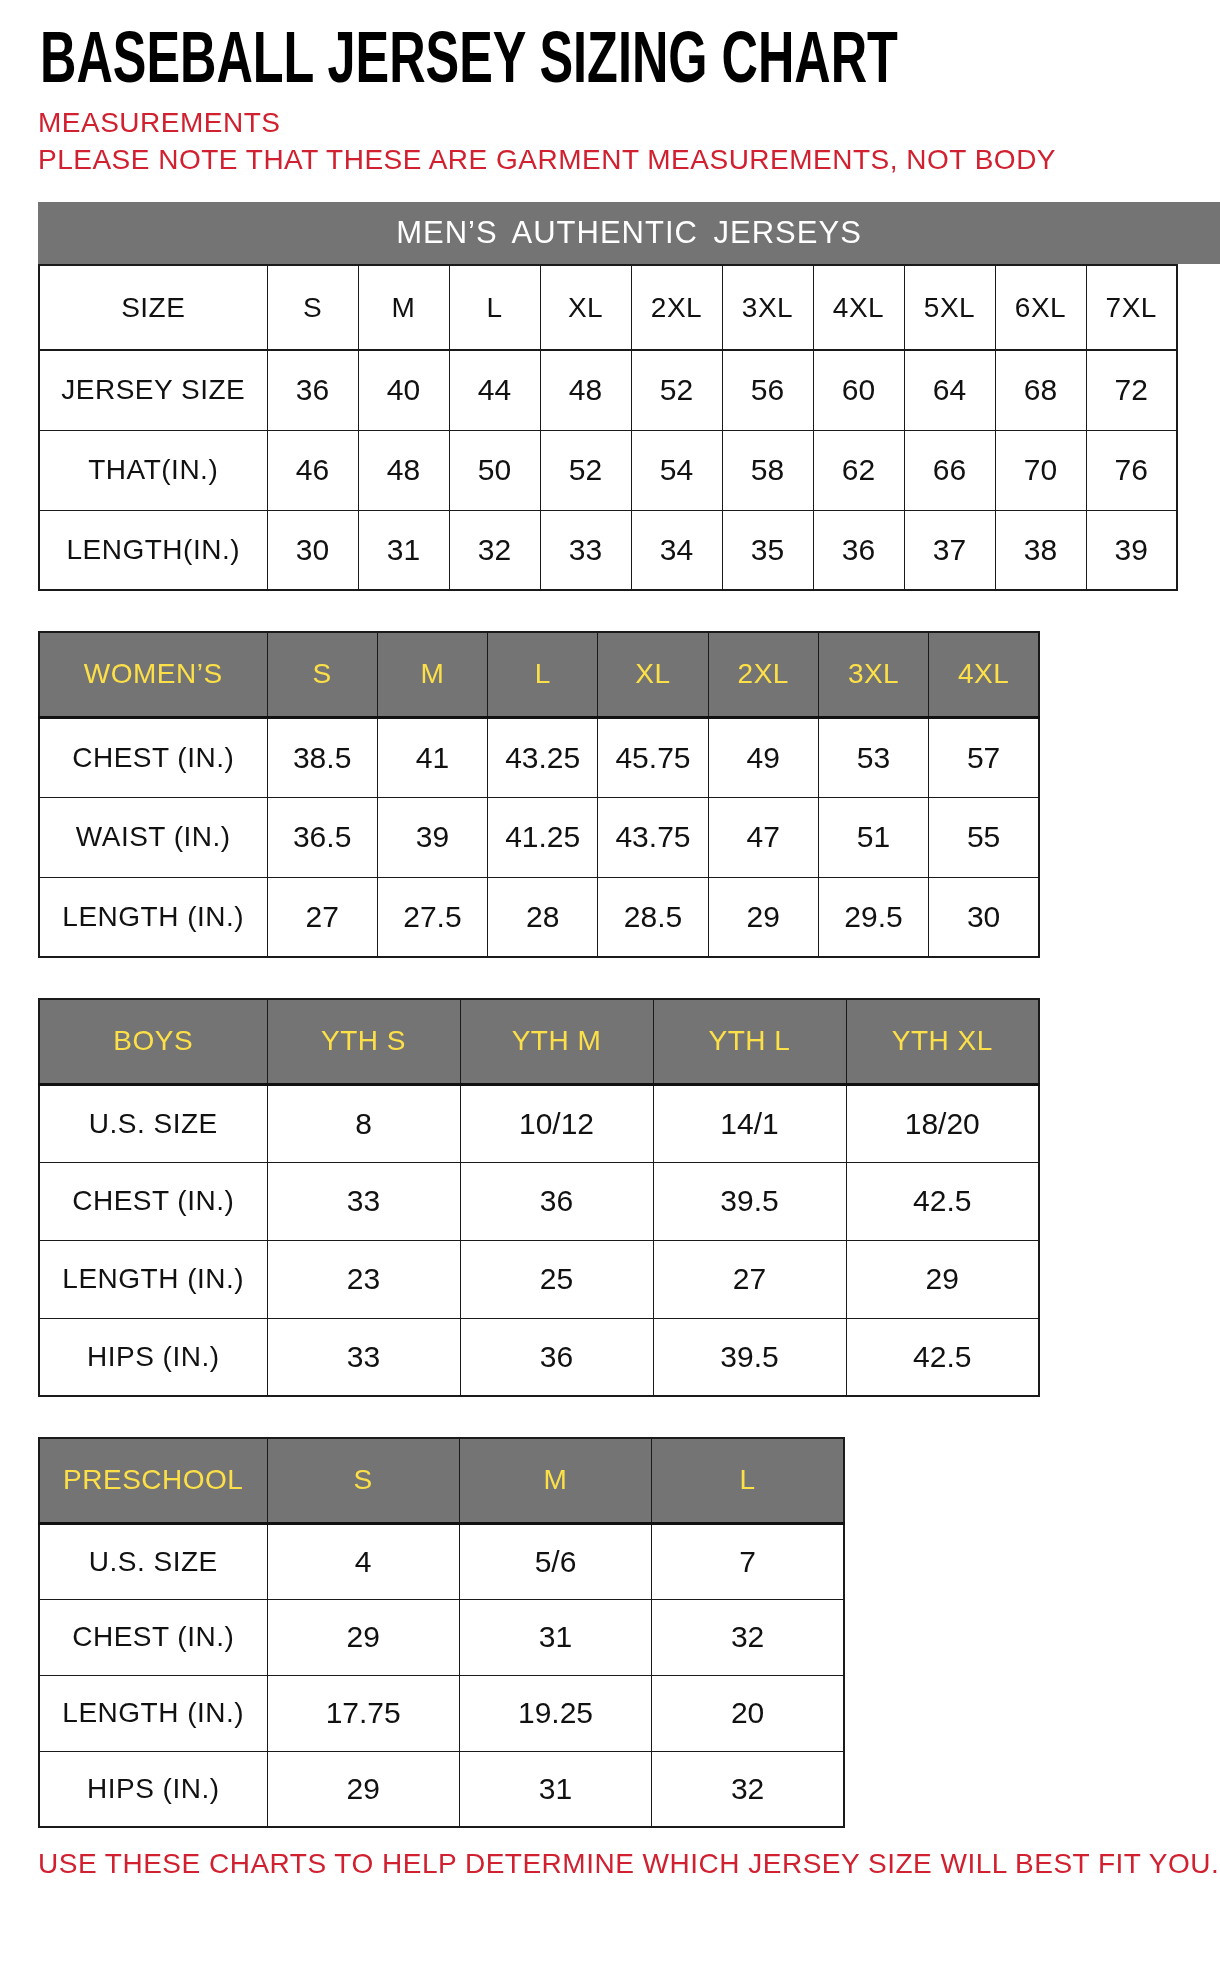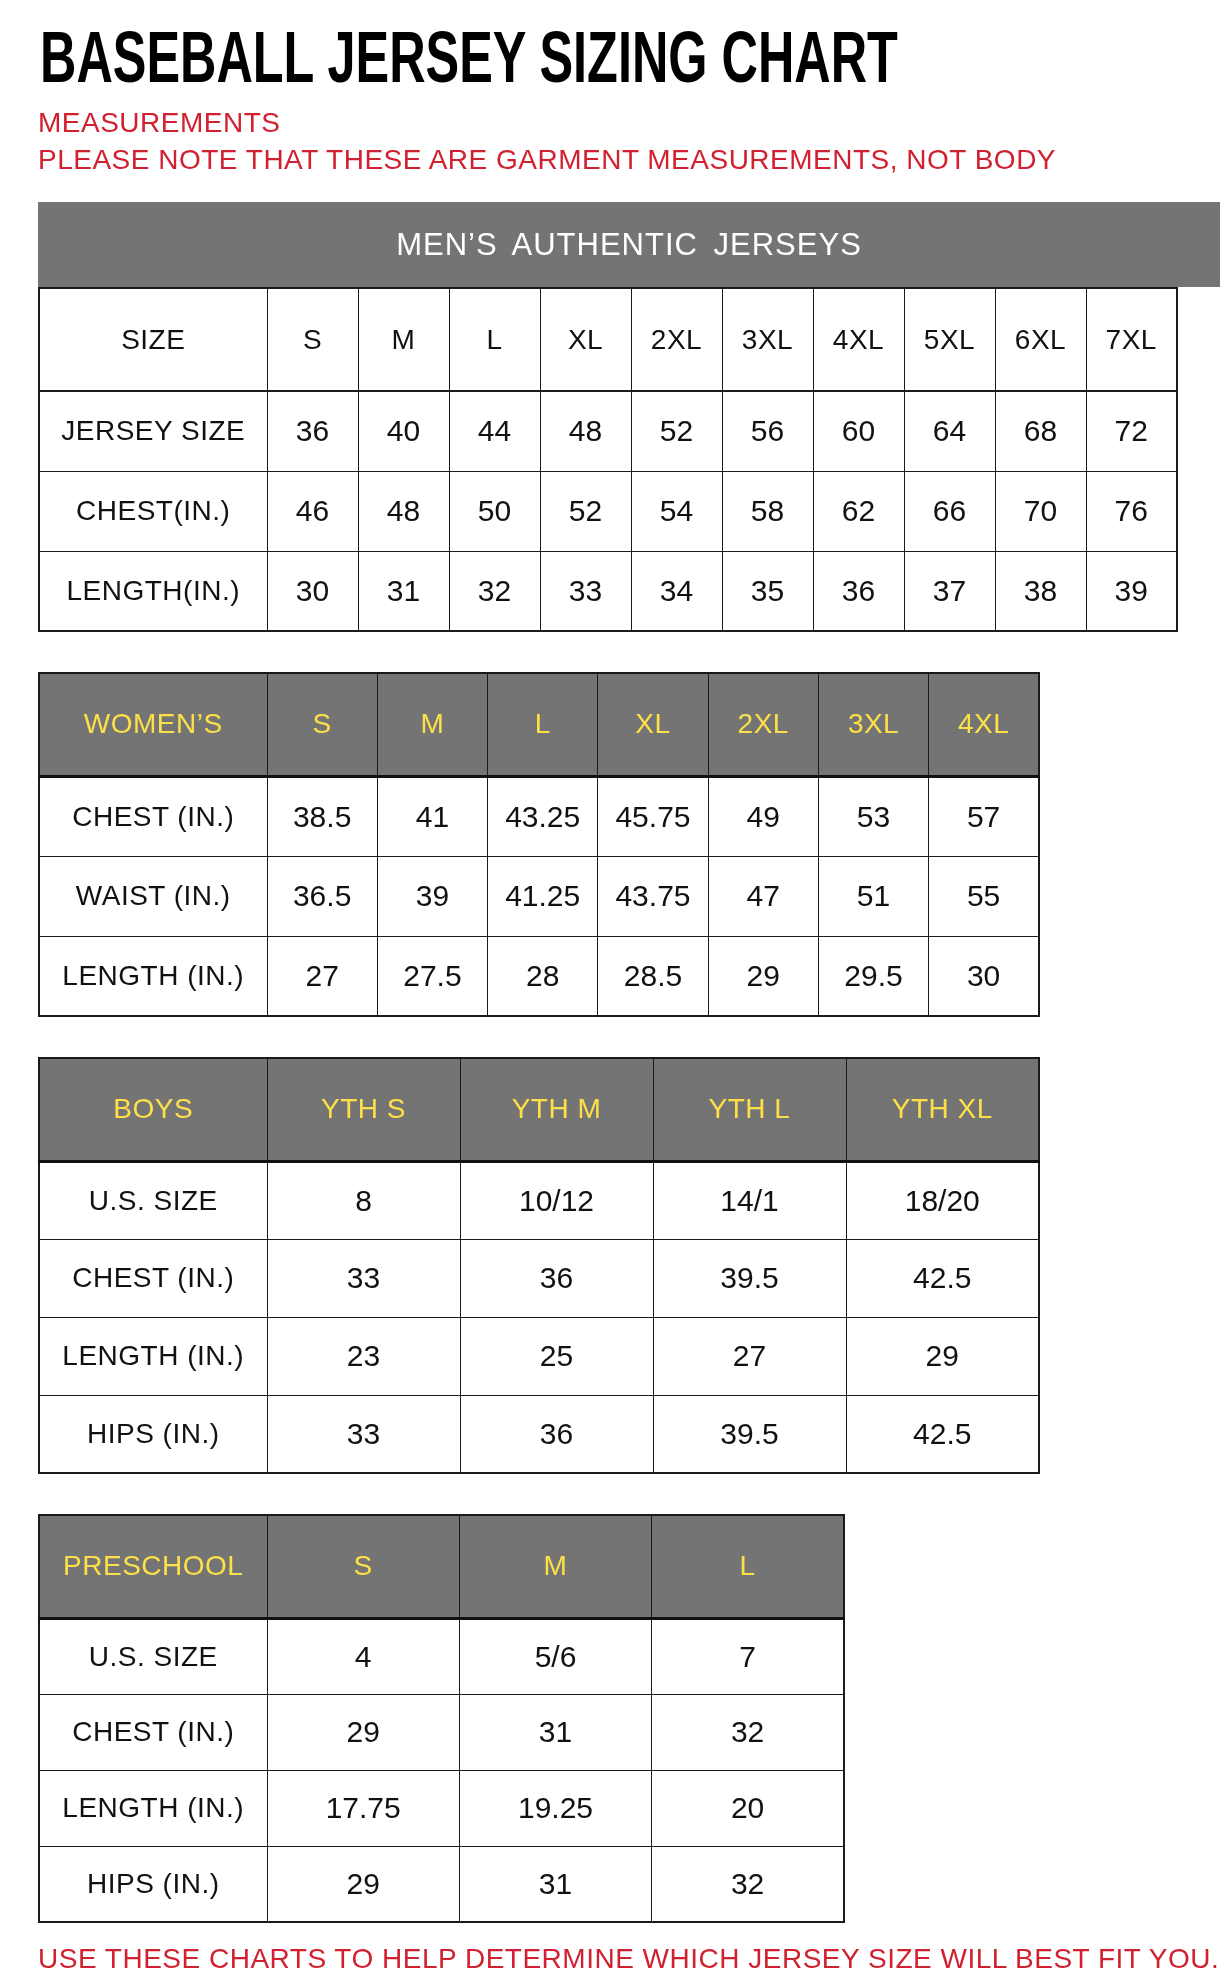--- a/index.html
+++ b/index.html
@@ -28,21 +28,21 @@
     font-size:28px;
     line-height:37px;
     letter-spacing:0.5px;
   }
   
   .tblsec{ margin-top:40px; }
   .tblsec.first{ margin-top:24px; }
   .banner{
     background:var(--gray);
     color:#ffffff;
-    height:85px;
+    height:62px;
     display:flex;
     align-items:center;
     justify-content:center;
     font-size:31px;
     letter-spacing:1px;
     word-spacing:6px;
   }
   table{
     border-collapse:collapse;
     table-layout:fixed;
@@ -54,21 +54,21 @@
   .t-preschool{ width:807px;padding-left:25px; }
   col.label-col{ width:228px; }
   th, td{
     border:1px solid #1a1a1a;
     text-align:center;
     vertical-align:middle;
     font-weight:normal;
     padding:0;
     overflow:hidden;
   }
-  thead tr{ height:103px;border-radius:19px; }
+  thead tr{ height:85px;border-radius:19px; }
   thead th{ font-size:28px; letter-spacing:0.5px; }
   table.plain-head thead th{ background:#ffffff; color:#111111; border-bottom:2px solid #1a1a1a; }
   table.gray-head thead th{ background:var(--gray); color:#fde047; border-bottom:3px solid #111111; }
   tbody tr{ height:80px; }
   .t-boys tbody tr{ height:78px; }
   .t-preschool tbody tr{ height:76px; }
   tbody th.rowlabel{
     font-size:28px;
     letter-spacing:0.5px;
     white-space:pre-line;
@@ -137,21 +137,21 @@
             <td>44</td>
             <td>48</td>
             <td>52</td>
             <td>56</td>
             <td>60</td>
             <td>64</td>
             <td>68</td>
             <td>72</td>
           </tr>
           <tr>
-            <th class="rowlabel">CHEST(IN.)</th>
+            <th class="rowlabel">THAT(IN.)</th>
             <td>46</td>
             <td>48</td>
             <td>50</td>
             <td>52</td>
             <td>54</td>
             <td>58</td>
             <td>62</td>
             <td>66</td>
             <td>70</td>
             <td>76</td>

